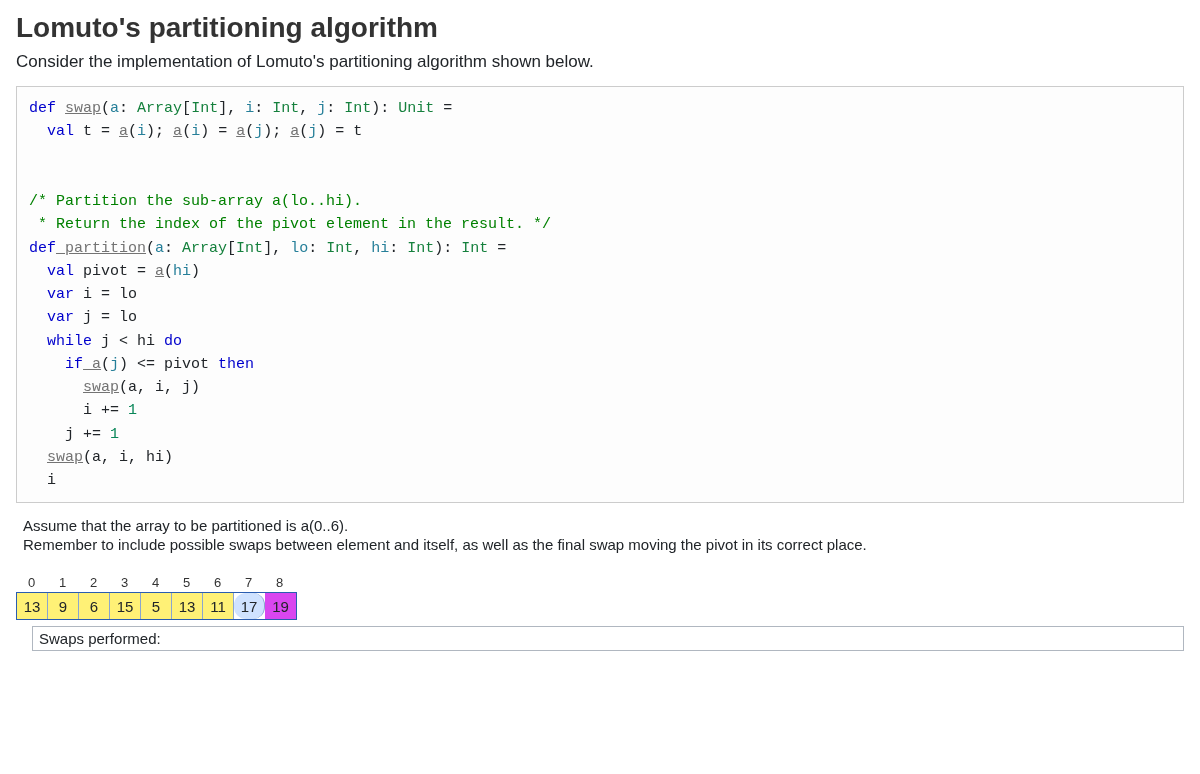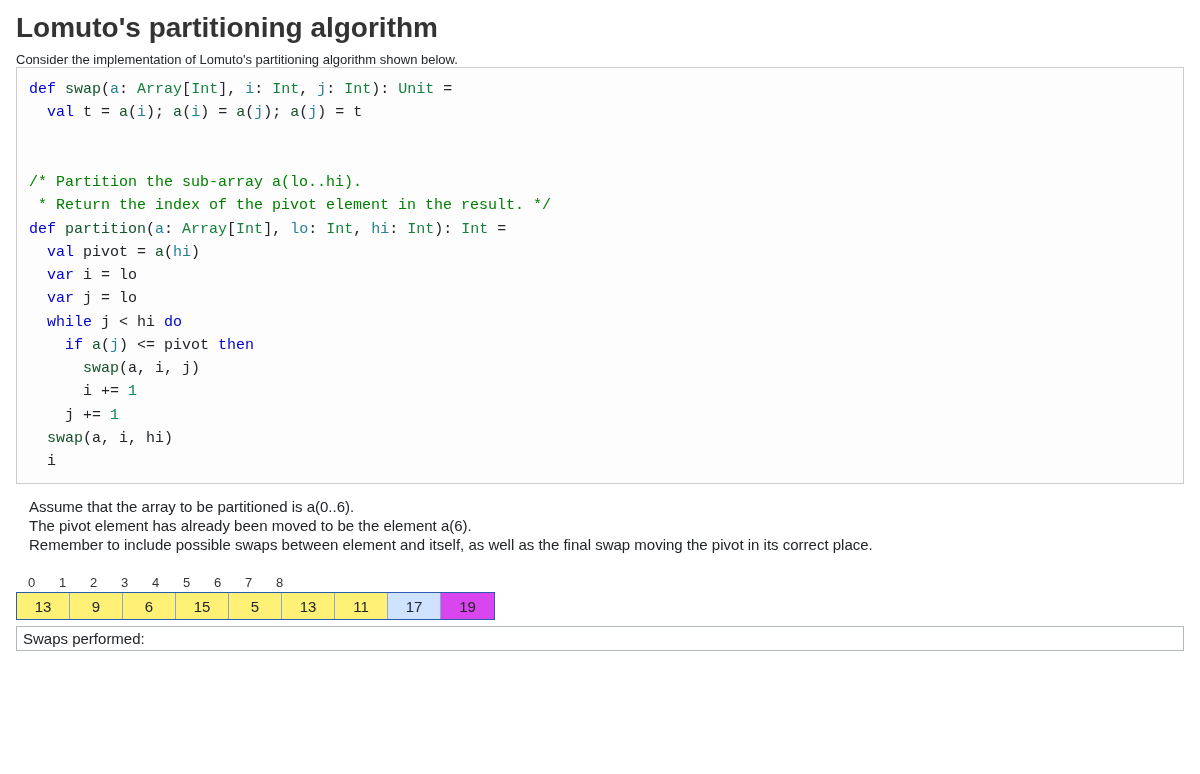--- a/index.html
+++ b/index.html
@@ -10,42 +10,43 @@
     color: #212529;
     background: #fff;
   }
   h1 {
     font-size: 28px;
     font-weight: 700;
     margin: 0 0 8px 0;
     color: #333;
   }
   .intro {
-    font-size: 13px;
+    font-size: 17px;
+    margin-bottom: 14px;
   }
   .codebox {
     border: 1px solid #ccc;
     background: #fdfdfd;
     padding: 10px 12px;
     font-family: Consolas, "Courier New", monospace;
     font-size: 15px;
     line-height: 1.55;
     white-space: pre;
     overflow-x: auto;
     margin-bottom: 14px;
   }
   .kw   { color: #0000cc; }  
-  .fn   { color: #14532d; }  
+  .fn   { color: #737373; text-decoration: underline; }  
   .ty   { color: #15803d; }  
   .num  { color: #098658; }  
   .cmt  { color: #008000; }  
   .id   { color: #267f99; }
 
   .instructions p {
-    margin: 2px 13px;
+    margin: 2px 7px;
     font-size: 15px;
   }
 
   .array-section {
     margin-top: 22px;
   }
   .array-wrap {
     display: inline-block;
   }
   .idx-row {
@@ -56,42 +57,43 @@
     text-align: center;
     font-size: 13px;
     color: #333;
     padding-bottom: 2px;
   }
   .arr-row {
     display: flex;
     border: 1px solid #2a5db0;
   }
   .arr-cell {
-    width: 53px;
+    width: 31px;
     height: 26px;
     display: flex;
     align-items: center;
     justify-content: center;
     font-size: 15px;
     border-right: 1px solid #8aa5cf;
     cursor: pointer;
     user-select: none;
   }
   .arr-cell:last-child { border-right: none; }
   .c-yellow { background: #fff176; }
-  .c-blue   { background: #cfe2ff; }
+  .c-blue   { background: #cfe2ff; border-radius: 12px; }
   .c-white  { background: #d946ef; }
 
   .swaps-box {
     border: 1px solid #b0b7c0;
     padding: 3px 6px;
     font-size: 15px;
     margin-top: 6px;
     background: #fff;
     min-height: 22px;
+    margin-left: 16px;
   }
 </style>
 </head>
 <body>
 
 <h1>Lomuto's partitioning algorithm</h1>
 <div class="intro">Consider the implementation of Lomuto's partitioning algorithm shown below.</div>
 
 <div class="codebox"><span class="kw">def</span> <span class="fn">swap</span><span>(</span><span class="id">a</span><span>: </span><span class="ty">Array</span><span>[</span><span class="ty">Int</span><span>], </span><span class="id">i</span><span>: </span><span class="ty">Int</span><span>, </span><span class="id">j</span><span>: </span><span class="ty">Int</span><span>): </span><span class="ty">Unit</span><span> =</span>
   <span class="kw">val</span><span> t = </span><span class="fn">a</span><span>(</span><span class="id">i</span><span>); </span><span class="fn">a</span><span>(</span><span class="id">i</span><span>) = </span><span class="fn">a</span><span>(</span><span class="id">j</span><span>); </span><span class="fn">a</span><span>(</span><span class="id">j</span><span>) = t</span>
@@ -106,21 +108,20 @@
   <span class="kw">while</span><span> j &lt; hi </span><span class="kw">do</span>
     <span class="kw">if</span><span class="fn"> a</span><span>(</span><span class="id">j</span><span>) &lt;= pivot </span><span class="kw">then</span>
       <span class="fn">swap</span><span>(a, i, j)</span>
       <span>i += </span><span class="num">1</span>
     <span>j += </span><span class="num">1</span>
   <span class="fn">swap</span><span>(a, i, hi)</span>
   <span>i</span></div>
 
 <div class="instructions">
   <p>Assume that the array to be partitioned is a(0..6).</p>
-  <p>The pivot element has already been moved to be the element a(6).</p>
   <p>Remember to include possible swaps between element and itself, as well as the final swap moving the pivot in its correct place.</p>
 </div>
 
 <div class="array-section">
   <div class="array-wrap">
     <div class="idx-row" id="idx-row">
         <div class="idx-cell">0</div>
         <div class="idx-cell">1</div>
         <div class="idx-cell">2</div>
         <div class="idx-cell">3</div>

